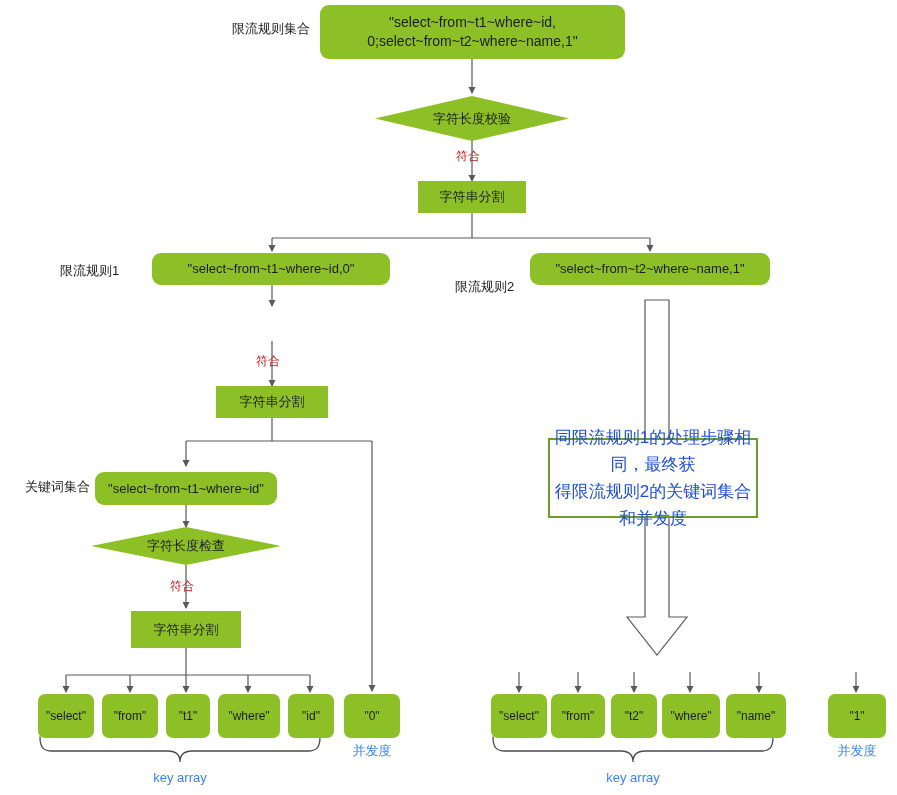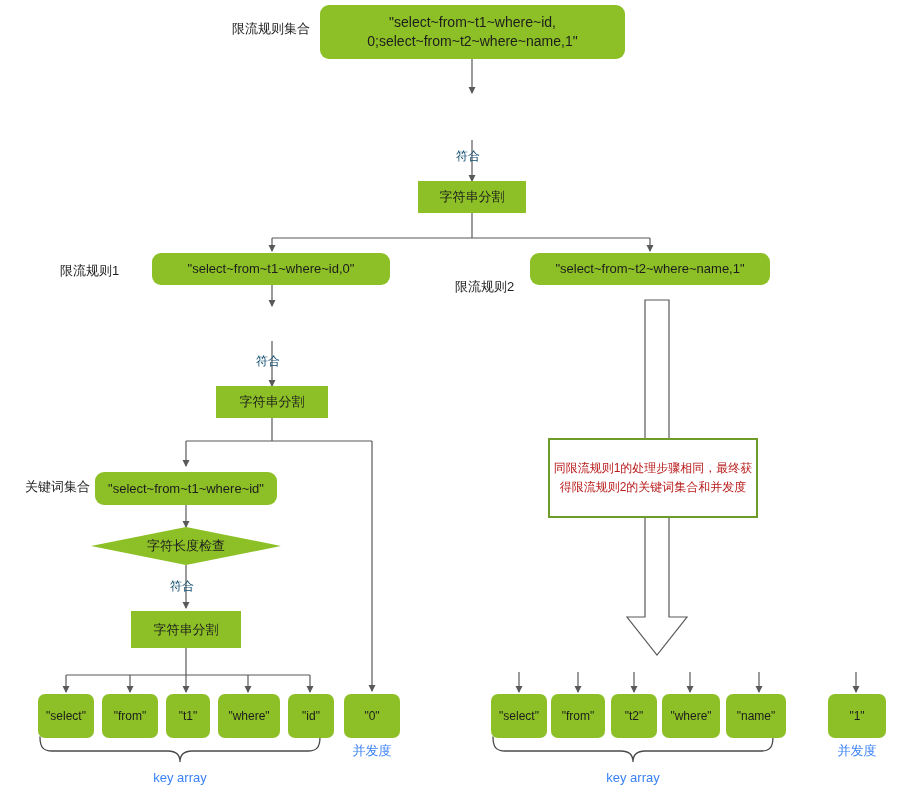--- a/index.html
+++ b/index.html
@@ -46,30 +46,30 @@
   .node.big { font-size: 14px; }
   .label {
     position: absolute;
     font-size: 13px;
     color: #1d1d1d;
     white-space: nowrap;
   }
   .edge-label {
     position: absolute;
     font-size: 12px;
-    color: #0c4a6e;
+    color: #b91c1c;
     white-space: nowrap;
   }
   .note {
     position: absolute;
     box-sizing: border-box;
     background: #ffffff;
     border: 2px solid #6e9c2b;
-    color: #b91c1c;
-    font-size: 12px;
+    color: #1d4ed8;
+    font-size: 17px;
     line-height: 1.6;
     display: flex;
     align-items: center;
     justify-content: center;
     text-align: center;
     padding: 6px 0;
     white-space: pre-line;
     z-index: 5;
   }
   .bracket-label {
@@ -158,20 +158,26 @@
   </svg>
 
   <div class="label" style="left:232px; top:20px;">限流规则集合</div>
   <div class="label" style="left:60px; top:262px;">限流规则1</div>
   <div class="label" style="left:455px; top:262px;margin-top:16px;">限流规则2</div>
   <div class="label" style="left:25px; top:478px;">关键词集合</div>
 
   <div class="node rounded big" style="left:320px; top:5px; width:305px; height:54px;">"select~from~t1~where~id,
 0;select~from~t2~where~name,1"</div>
 
+  <div class="diamond-wrap" style="left:375px; top:96px; width:194px; height:45px;">
+    <svg width="194" height="45" viewBox="0 0 194 45">
+      <polygon points="97,0 194,22.5 97,45 0,22.5" fill="#8CC026"></polygon>
+    </svg>
+    <div class="diamond-text">字符长度校验</div>
+  </div>
 
   <div class="edge-label" style="left:456px; top:148px;">符合</div>
 
   <div class="node rect" style="left:418px; top:181px; width:108px; height:32px;">字符串分割</div>
 
   <div class="node rounded" style="left:152px; top:253px; width:238px; height:32px;">"select~from~t1~where~id,0"</div>
   <div class="node rounded" style="left:530px; top:253px; width:240px; height:32px;">"select~from~t2~where~name,1"</div>
 
 
   <div class="edge-label" style="left:256px; top:353px;">符合</div>

